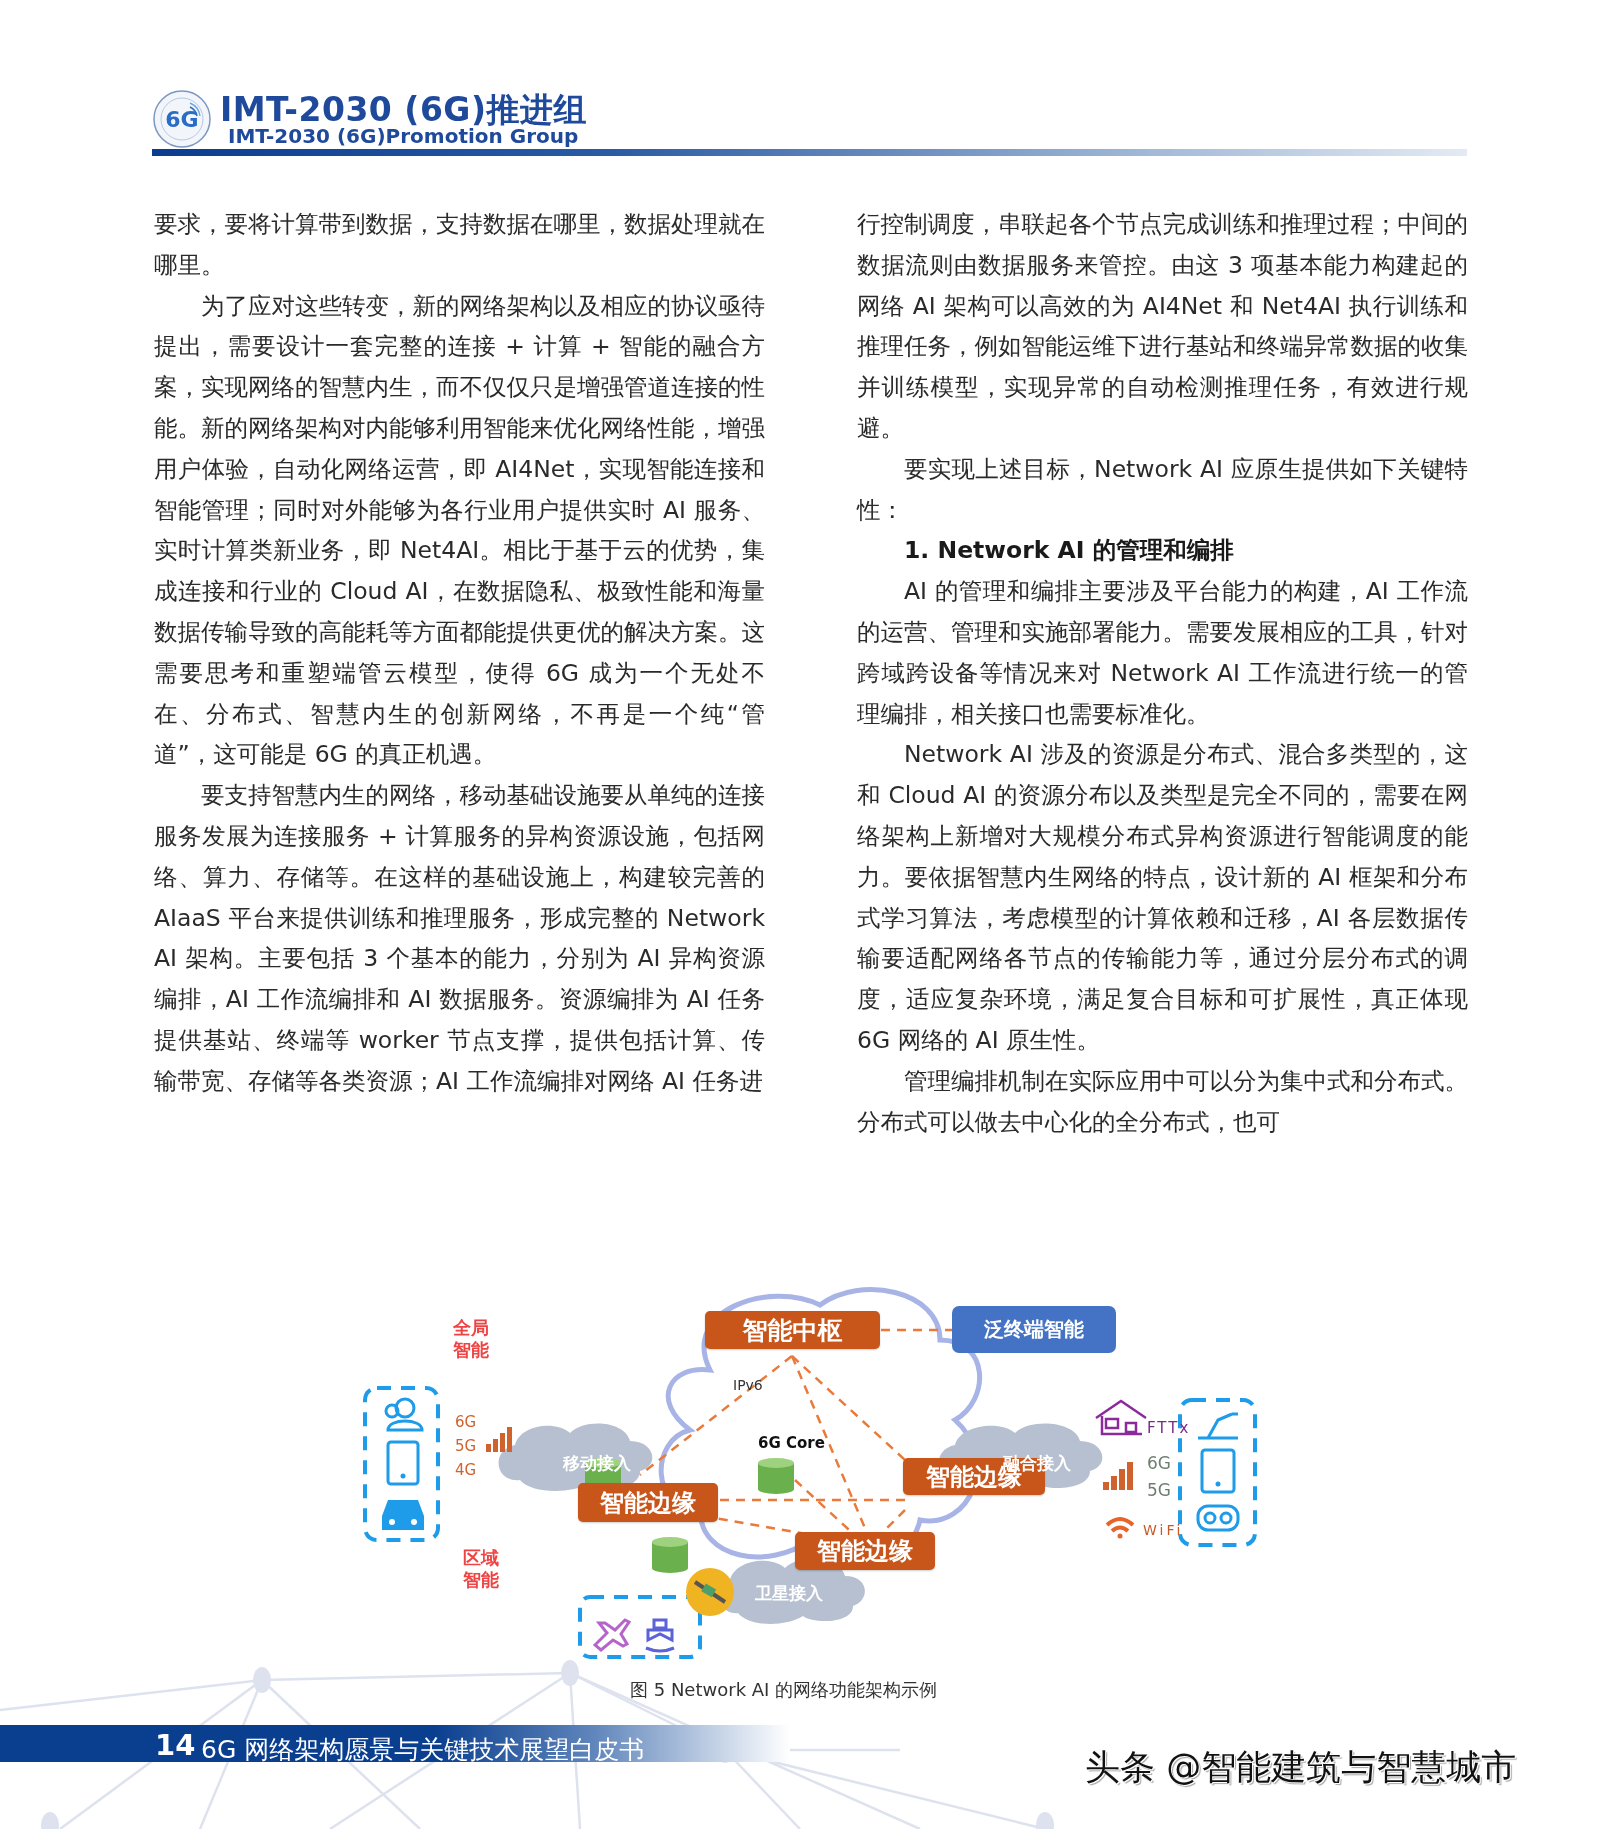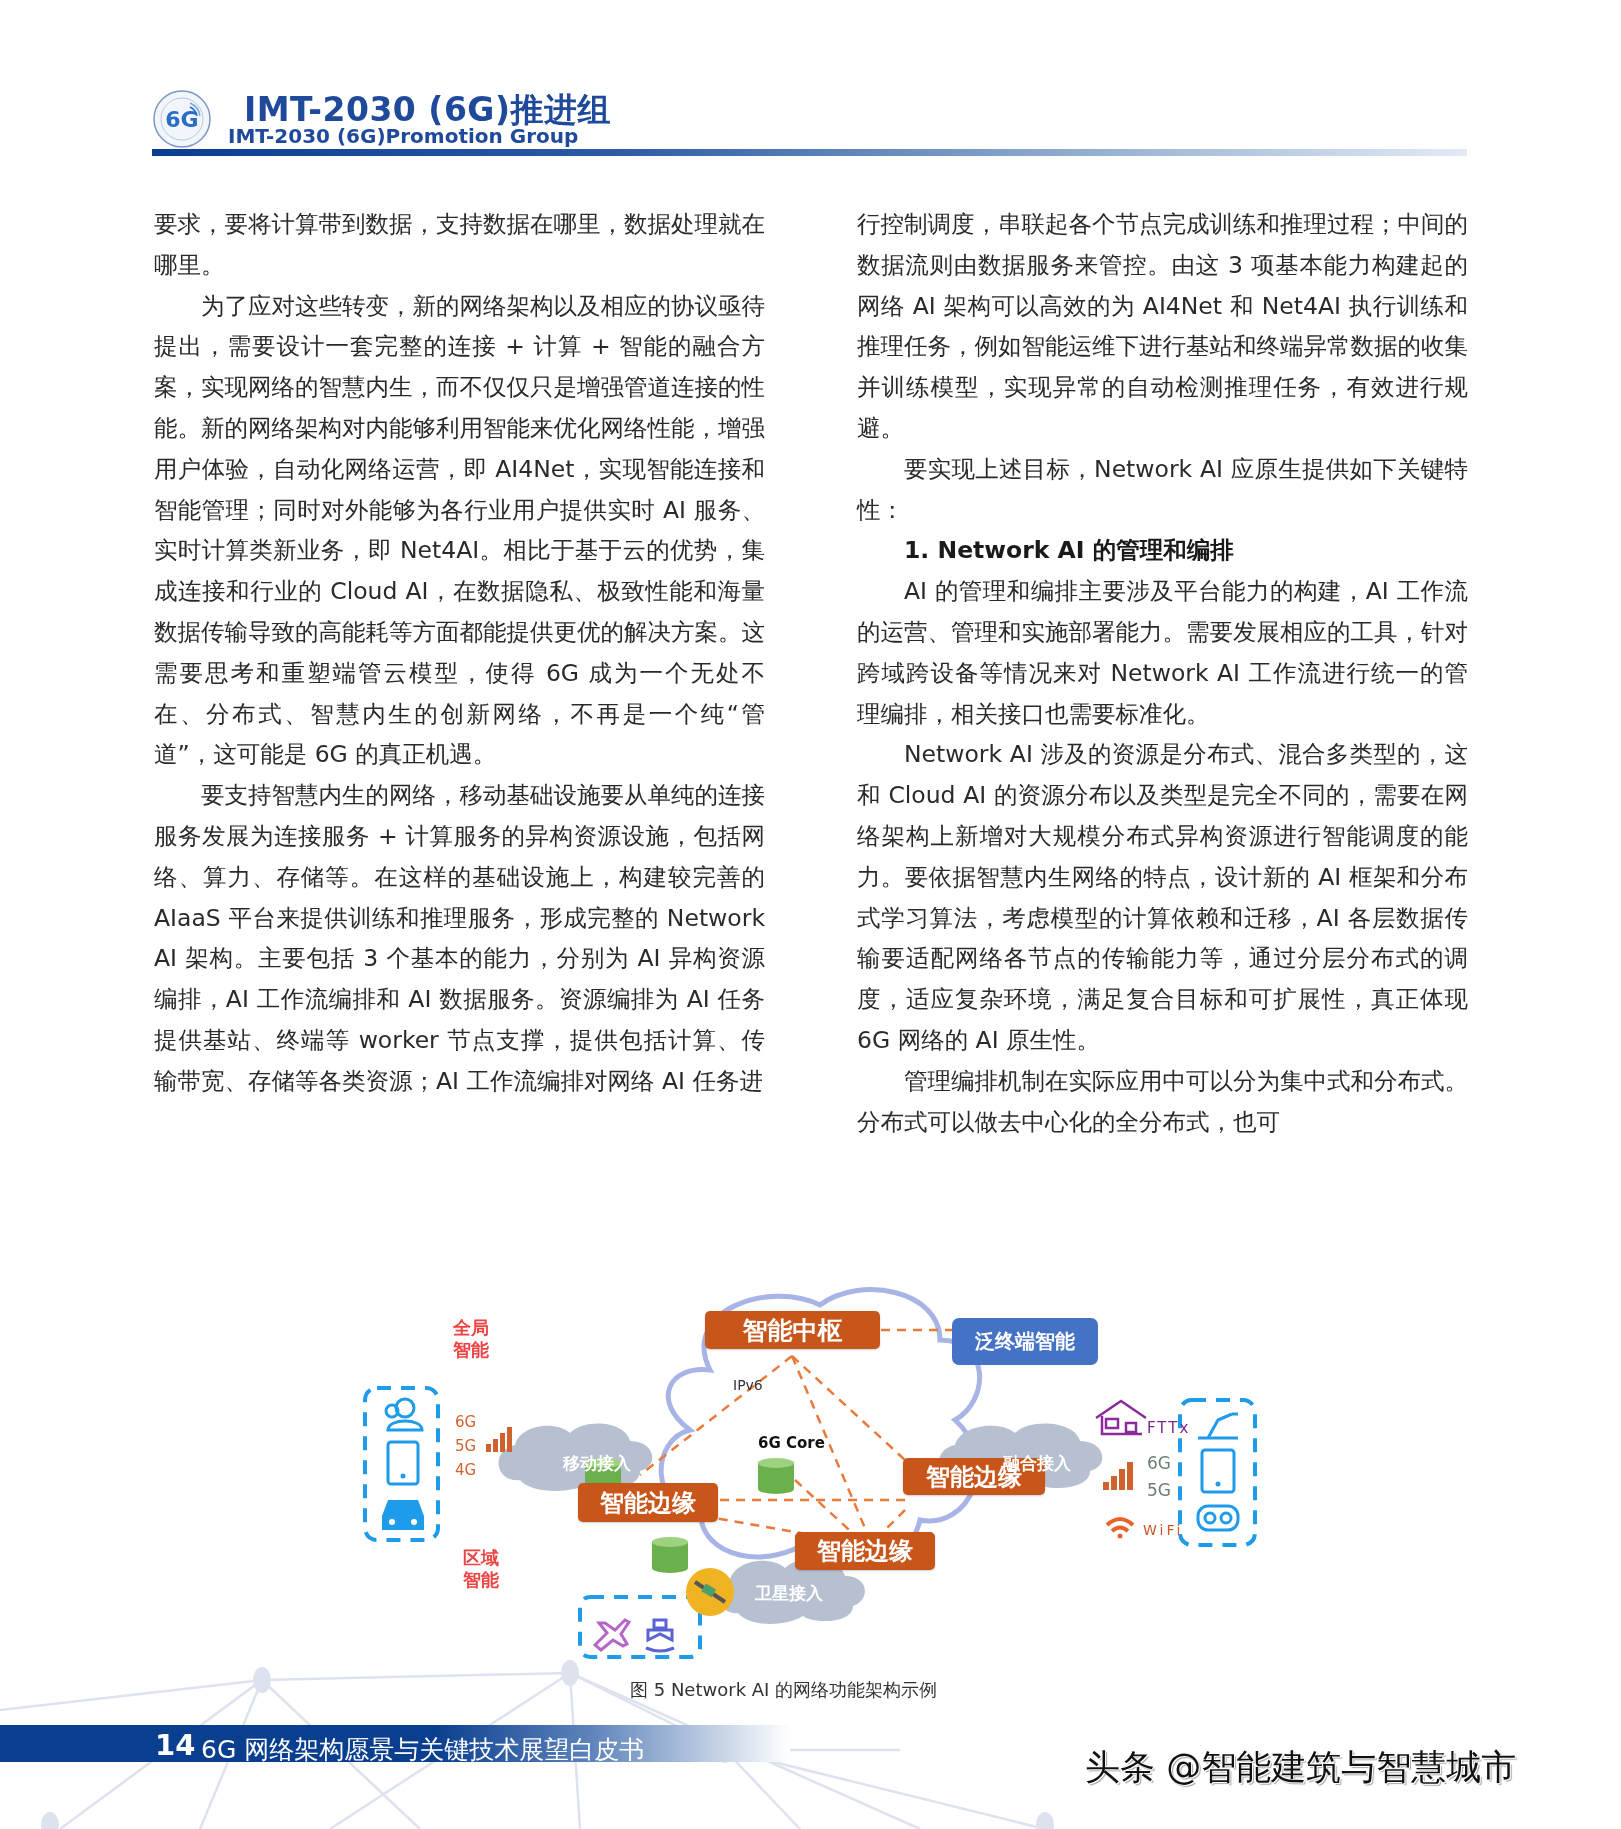--- a/index.html
+++ b/index.html
@@ -1,21 +1,21 @@
 <!DOCTYPE html>
 <html><head>
 <meta charset="utf-8">
 <style>
   html, body { margin:0; padding:0; }
   body { width:1621px; height:1829px; position:relative; background:#ffffff; overflow:hidden;
          font-family:"DejaVu Sans","Liberation Sans",sans-serif; color:#222; }
   .abs { position:absolute; }
   
   #logo { left:152px; top:89px; width:60px; height:60px; }
-  #hdr-title { left:244px; top:88px; font-size:33px; font-weight:bold; color:#1f4a9c; white-space:nowrap; letter-spacing:0.5px;}
+  #hdr-title { left:220px; top:88px; font-size:33px; font-weight:bold; color:#1f4a9c; white-space:nowrap; letter-spacing:0.5px;}
   #hdr-sub { left:228px; top:124px; font-size:20px; font-weight:bold; color:#1f4a9c; white-space:nowrap; }
   #hdr-bar { left:152px; top:149px; width:1315px; height:7px;
              background:linear-gradient(90deg,#0a3d8f 0%,#2a5ba4 35%,#9fb7d6 75%,#e3eaf4 100%); }
   
   .col { position:absolute; top:204px; width:611px; font-size:23.5px; line-height:40.8px; color:#2a2a2a; }
   #col-left { left:154px; }
   #col-right { left:857px; }
   .col p { margin:0; text-align:justify; text-align-last:left; }
   .col p.ind { text-indent:2em; }
   .col p.h { font-weight:bold; padding-left:2em; color:#1a1a1a; }
@@ -222,21 +222,21 @@
     <div>4G</div>
   </div>
   <div class="gen" style="left:797px;top:180px;color:#6f7f6f;font-size:17px;line-height:27px">
     <div>6G</div>
     <div>5G</div>
   </div>
   <div class="abs" style="left:797px;top:149px;font-size:15px;color:#7a2a8c;letter-spacing:2px">FTTx</div>
   <div class="abs" style="left:793px;top:252px;font-size:14px;color:#c85a2a;letter-spacing:3px">WiFi</div>
 
   <div class="orange-box" style="left:355px;top:41px;width:175px;height:38px;font-size:25px">智能中枢</div>
-  <div class="blue-box" style="left:602px;top:48px;width:146px;height:47px">泛终端智能</div>
+  <div class="blue-box" style="left:602px;top:36px;width:164px;height:47px">泛终端智能</div>
   <div class="orange-box" style="left:228px;top:213px;width:140px;height:39px;font-size:24px">智能边缘</div>
   <div class="orange-box" style="left:553px;top:188px;width:142px;height:37px;font-size:24px">智能边缘</div>
   <div class="orange-box" style="left:445px;top:262px;width:140px;height:38px;font-size:24px">智能边缘</div>
 
   <div class="abs" style="left:408px;top:164px;font-size:15px;font-weight:bold;color:#111">6G Core</div>
   <div class="abs" style="left:383px;top:107px;font-size:14px;color:#333">IPv6</div>
 
   <div class="gcloud-label" style="left:213px;top:182px">移动接入</div>
   <div class="gcloud-label" style="left:653px;top:182px">融合接入</div>
   <div class="gcloud-label" style="left:405px;top:312px">卫星接入</div>

